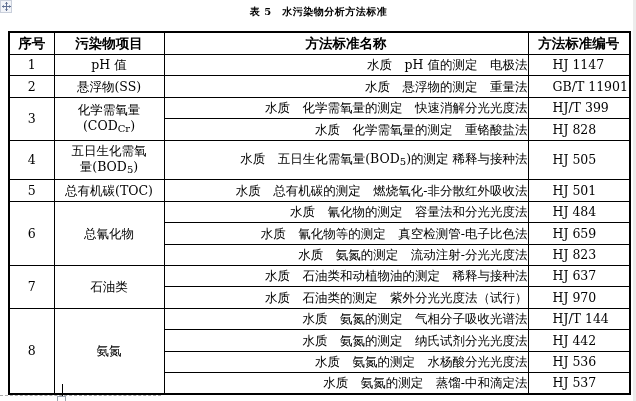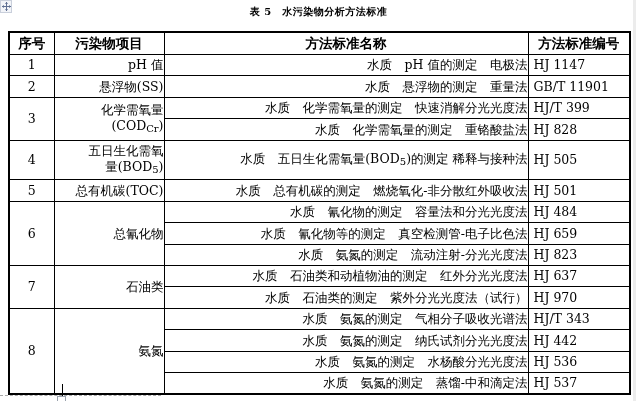--- a/index.html
+++ b/index.html
@@ -28,23 +28,23 @@
     line-height:1.25;
     vertical-align:middle;
     overflow:hidden;
     white-space:nowrap;
   }
   .std-table th { font-size:13.5px; font-weight:bold; text-align:center; }
   tr.hdr-row { height:22px; }
   tr.body-row { height:21px; }
   tr.tall-row { height:39px; }
   .c-no  { text-align:center; }
-  .c-pol { text-align:right; white-space:normal; line-height:1.4; }
+  .c-pol { text-align:center; white-space:normal; line-height:1.4; }
   .c-met { text-align:right; padding-left:6px; }
-  .c-code{ text-align:left; padding-left:5px; }
+  .c-code{ text-align:left; padding-left:24px; }
   .subscript { font-size:10px; vertical-align:-2px; letter-spacing:0; }
   
   .move-handle {
     position:absolute; left:0; top:18; width:12px; height:13px;
     border:1px solid #c9cfdb; background:#f2f4f8;
     display:flex; align-items:center; justify-content:center;
   }
   .text-boundary {
     position:absolute; left:0; top:395px; width:161px; height:0;
     border-top:1px dashed #a9a9a9;
@@ -151,33 +151,33 @@
     <td class="c-code"><span>HJ 659</span></td>
   </tr>
   <tr class="body-row">
     <td class="c-met"><span>水质　氨氮的测定　流动注射-分光光度法</span></td>
     <td class="c-code"><span>HJ 823</span></td>
   </tr>
 
   <tr class="body-row">
     <td class="c-no" rowspan="2"><span>7</span></td>
     <td class="c-pol" rowspan="2"><span>石油类</span></td>
-    <td class="c-met"><span>水质　石油类和动植物油的测定　红外分光光度法</span></td>
+    <td class="c-met"><span>水质　石油类和动植物油的测定　稀释与接种法</span></td>
     <td class="c-code"><span>HJ 637</span></td>
   </tr>
   <tr class="body-row">
     <td class="c-met"><span>水质　石油类的测定　紫外分光光度法（试行）</span></td>
     <td class="c-code"><span>HJ 970</span></td>
   </tr>
 
   <tr class="body-row">
     <td class="c-no" rowspan="4"><span>8</span></td>
     <td class="c-pol" rowspan="4"><span>氨氮</span></td>
     <td class="c-met"><span>水质　氨氮的测定　气相分子吸收光谱法</span></td>
-    <td class="c-code"><span>HJ/T 343</span></td>
+    <td class="c-code"><span>HJ/T 144</span></td>
   </tr>
   <tr class="body-row">
     <td class="c-met"><span>水质　氨氮的测定　纳氏试剂分光光度法</span></td>
     <td class="c-code"><span>HJ 442</span></td>
   </tr>
   <tr class="body-row">
     <td class="c-met"><span>水质　氨氮的测定　水杨酸分光光度法</span></td>
     <td class="c-code"><span>HJ 536</span></td>
   </tr>
   <tr class="body-row">

